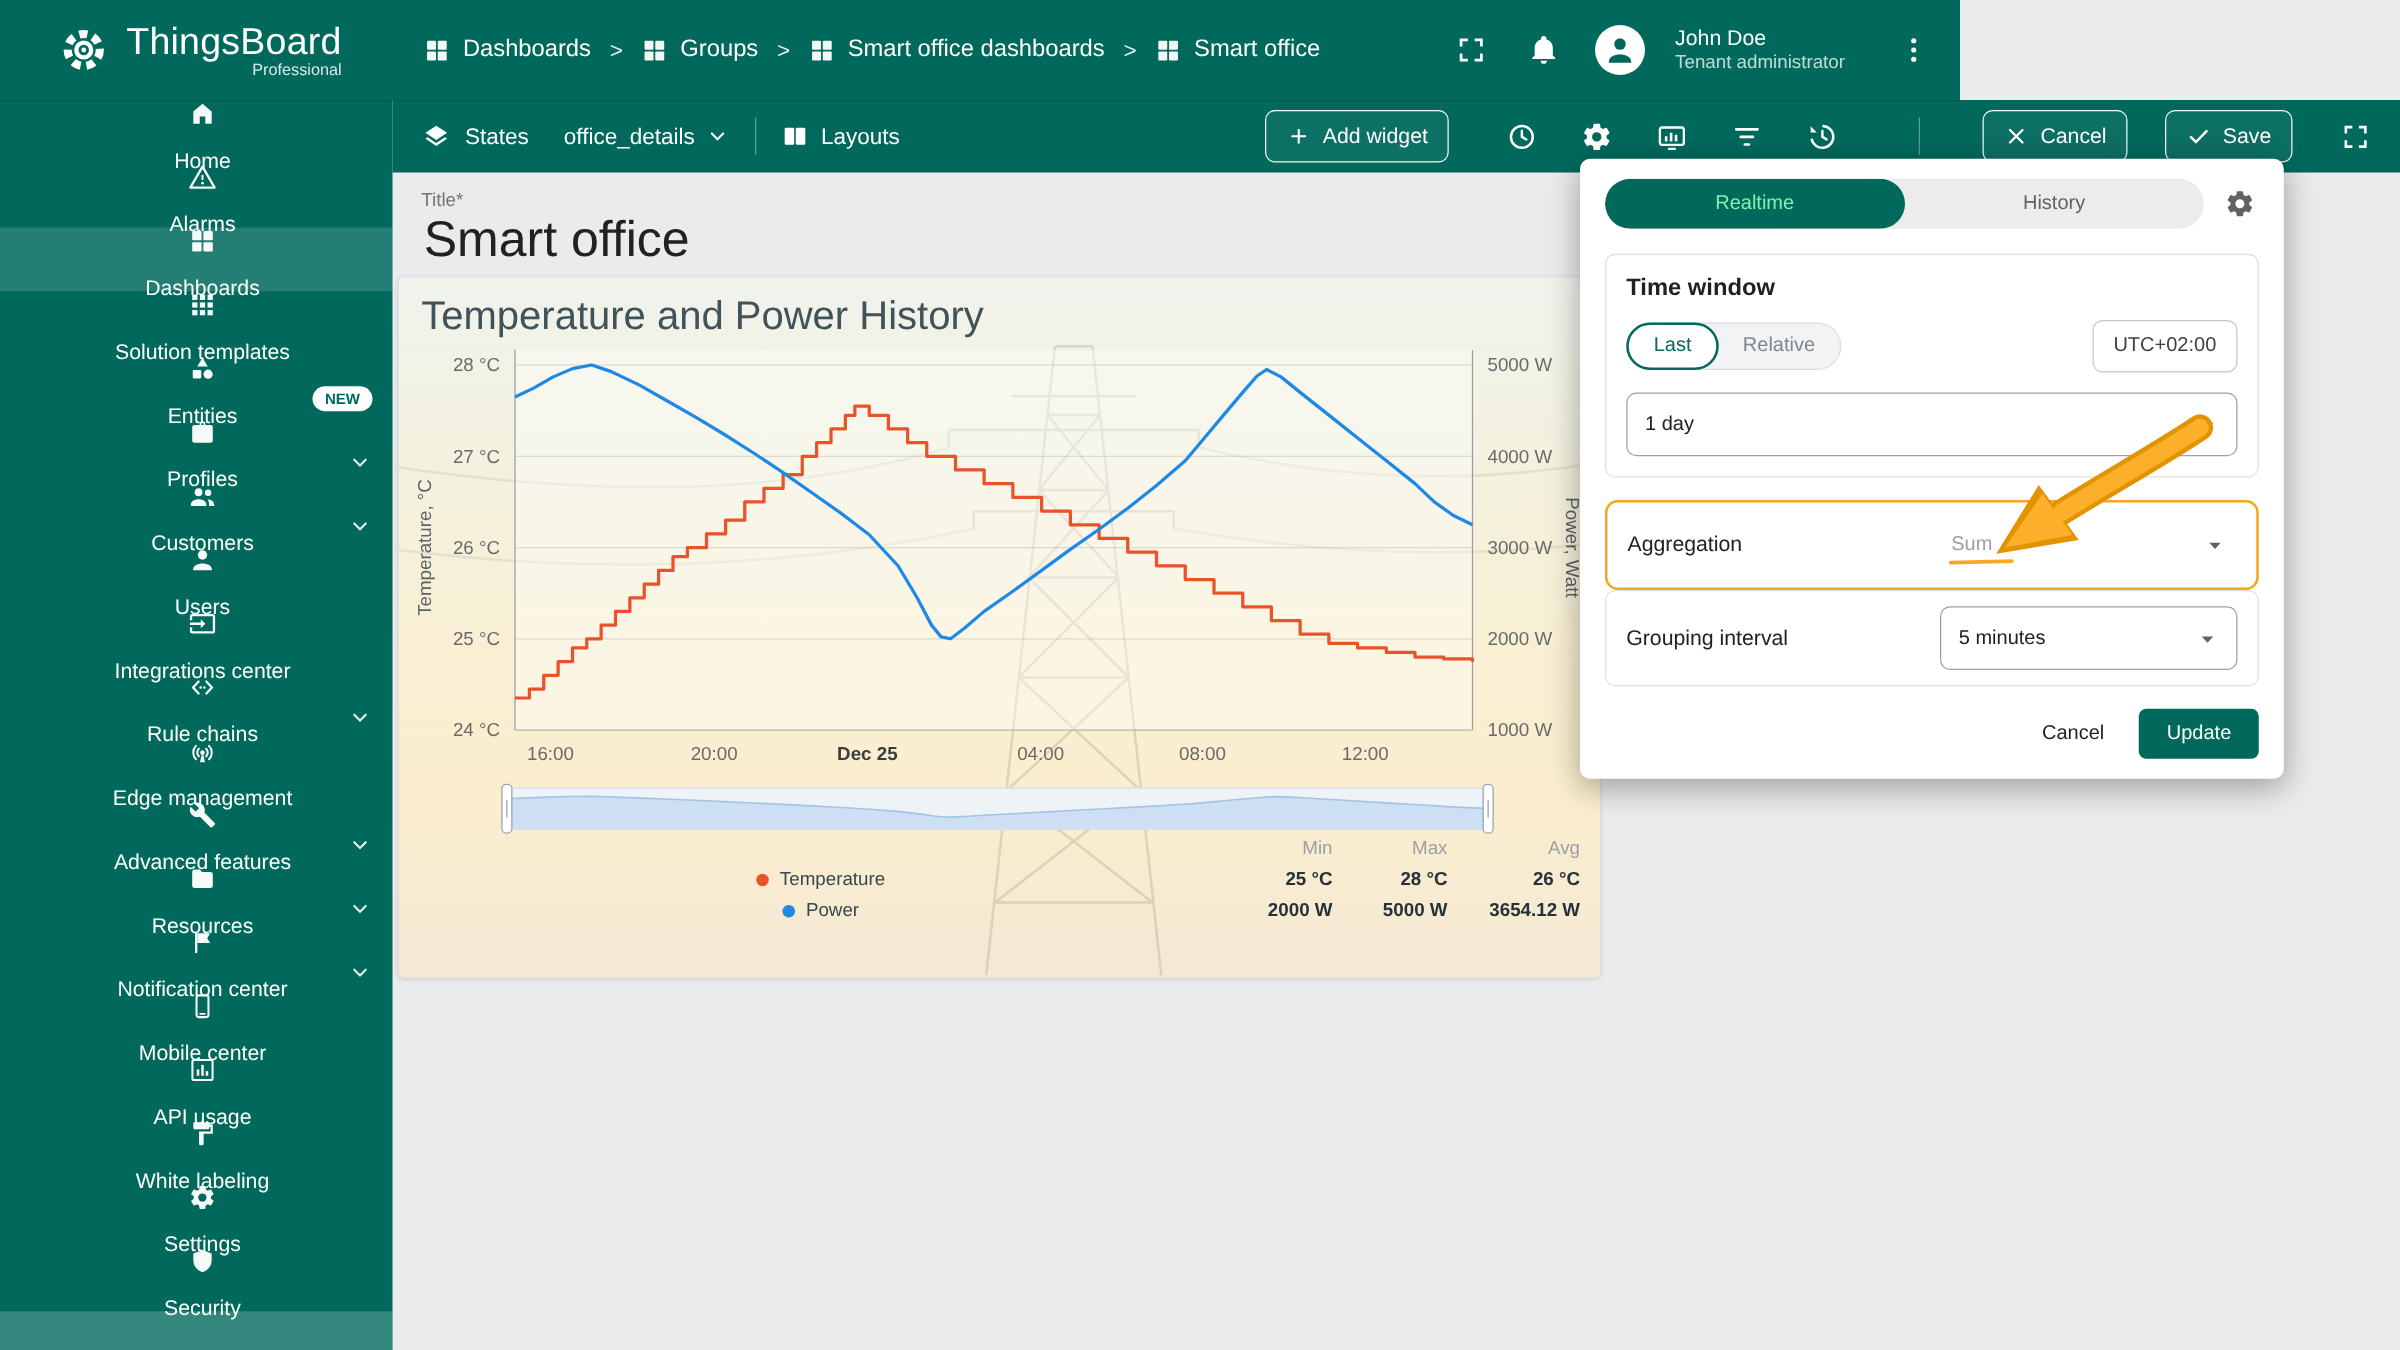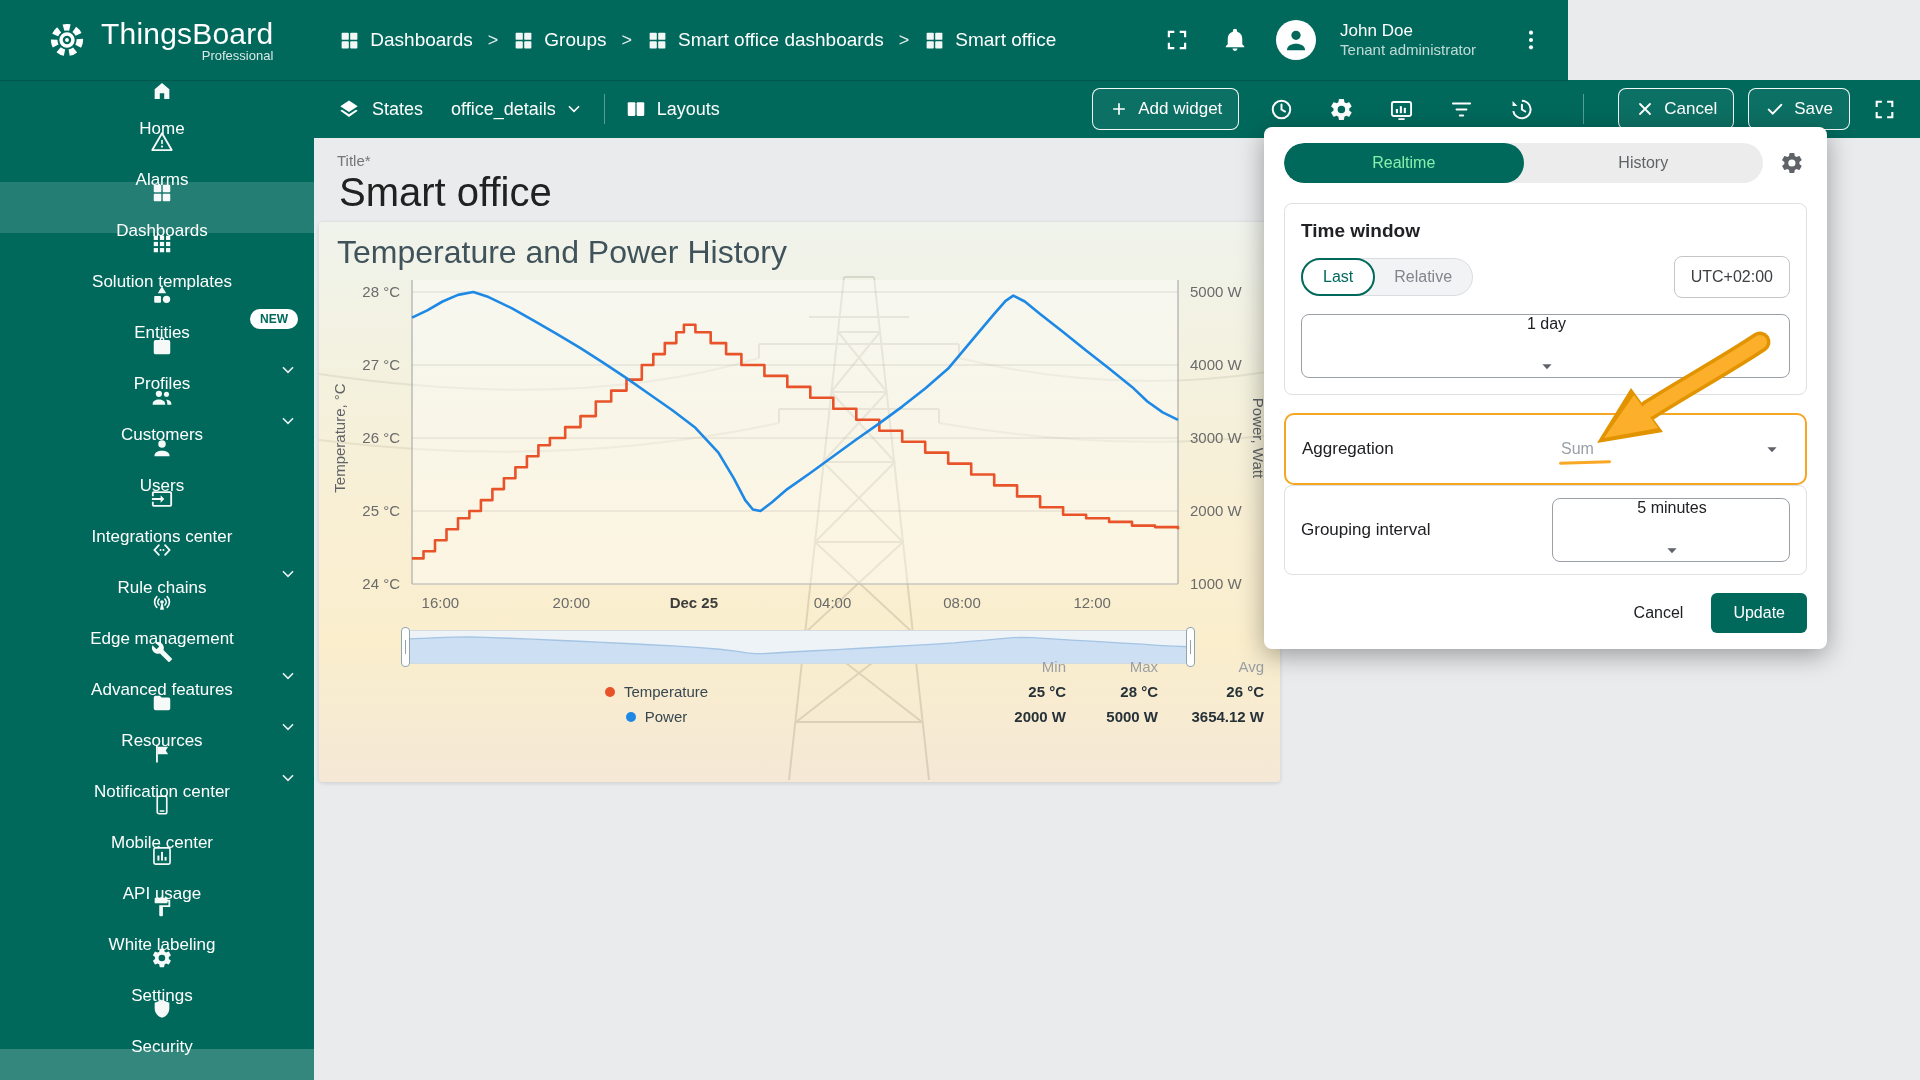--- a/index.html
+++ b/index.html
@@ -57,21 +57,21 @@
     position:absolute;left:314px;top:80px;right:0;height:58px;background:var(--chrome);
     display:flex;align-items:center;color:#fff;z-index:10;padding-left:24px;
   }
   .tb-left{display:flex;align-items:center;gap:12px;font-size:18px;}
   .tb-left .s-ic svg{width:22px;height:22px;}
   .state-select{display:flex;align-items:center;gap:8px;margin-left:16px;cursor:pointer;}
   .state-select svg{width:20px;height:20px;}
   .tb-divider{width:1px;height:30px;background:rgba(255,255,255,.35);margin:0 20px;}
   .tb-layouts{display:flex;align-items:center;gap:10px;font-size:18px;cursor:pointer;}
   .tb-layouts svg{width:22px;height:22px;}
-  .tb-right{margin-left:auto;display:flex;align-items:center;gap:14px;margin-right:16px;}
+  .tb-right{margin-left:auto;display:flex;align-items:center;gap:30px;margin-right:16px;}
   .tb-btn{display:inline-flex;align-items:center;gap:9px;height:42px;border:1px solid rgba(255,255,255,.95);
     border-radius:8px;padding:0 16px;font-size:17px;color:#fff;background:rgba(255,255,255,.05);cursor:pointer;white-space:nowrap;}
   .tb-btn svg{width:20px;height:20px;}
   .tb-icons{display:flex;align-items:center;gap:20px;margin:0 8px;}
   .tb-iconbtn{width:40px;height:40px;display:flex;align-items:center;justify-content:center;cursor:pointer;}
   .tb-iconbtn svg{width:25px;height:25px;color:#fff;}
 
   
   .main{position:absolute;left:314px;top:138px;right:0;bottom:0;background:var(--bg);}
   .title-label{position:absolute;left:23px;top:14px;font-size:15px;color:#757575;}
@@ -86,21 +86,21 @@
   .widget-title{position:absolute;left:18px;top:12px;font-size:32px;font-weight:500;color:#40535a;}
   .chart-svg{position:absolute;left:0;top:40px;width:961px;height:360px;}
 
   .slider{position:absolute;left:87px;top:408px;width:784px;height:34px;}
   .slider-track{position:absolute;inset:0;background:#eef3f8;border:1px solid #d3dbe2;}
   .slider-track svg{width:100%;height:100%;}
   .handle{position:absolute;top:-3px;width:9px;height:40px;background:#fff;border:1px solid #90a4ae;border-radius:4px;cursor:ew-resize;z-index:2;}
   .handle.left{left:-5px;} .handle.right{right:-5px;}
   .handle::after{content:"";position:absolute;left:3px;top:12px;bottom:12px;width:1px;background:#90a4ae;}
 
-  .legend{position:absolute;left:20px;right:16px;top:436px;display:grid;
+  .legend{position:absolute;left:20px;right:16px;top:448px;display:grid;
     grid-template-columns:1fr 92px 92px 106px;row-gap:8px;align-items:center;}
   .lg-h{font-size:15px;color:#9aa0a6;text-align:right;}
   .lg-name{display:flex;align-items:center;gap:9px;font-size:15px;color:#37474f;cursor:pointer;justify-content:center;}
   .dot{width:10px;height:10px;border-radius:50%;display:inline-block;}
   .dot-t{background:#e8532a;} .dot-p{background:#1e88e5;}
   .lg-v{font-size:15px;font-weight:bold;color:#263238;text-align:right;}
 
   
   .popup{
     position:absolute;left:1264px;top:127px;width:563px;background:#fff;border-radius:8px;
@@ -114,22 +114,22 @@
   .popup-gear svg{width:24px;height:24px;color:#5f6368;}
 
   .tw-box{border:1px solid #e0e0e0;border-radius:8px;padding:16px;}
   .tw-heading{font-size:19px;font-weight:700;margin-bottom:14px;color:#202124;}
   .tw-row{display:flex;align-items:center;justify-content:space-between;}
   .toggle{display:inline-flex;background:#f1f3f4;border:1px solid #dadce0;border-radius:20px;height:38px;align-items:center;}
   .opt{padding:0 20px;height:38px;display:flex;align-items:center;font-size:16px;color:#80868b;cursor:pointer;border-radius:20px;}
   .opt.selected{border:2px solid var(--teal);color:var(--teal);background:#fff;font-weight:500;margin:-1px;}
   .utc-btn{height:42px;display:flex;align-items:center;padding:0 16px;border:1px solid #c4c7c5;border-radius:8px;
     font-size:16px;font-weight:500;color:#3c4043;cursor:pointer;}
-  .select{height:64px;border:1px solid #9aa0a6;border-radius:8px;display:flex;align-items:center;
-    justify-content:space-between;padding:0 12px 0 14px;font-size:16px;color:#202124;cursor:pointer;background:#fff;flex-direction:column;}
+  .select{height:51px;border:1px solid #9aa0a6;border-radius:8px;display:flex;align-items:center;
+    justify-content:space-between;padding:0 12px 0 14px;font-size:16px;color:#202124;cursor:pointer;background:#fff;}
   .select .caret svg{width:22px;height:22px;color:#5f6368;}
   .interval-select{margin-top:16px;}
 
   .agg-box{margin-top:18px;border:2px solid #f5a623;border-radius:10px;padding:12px 16px;
     display:flex;align-items:center;justify-content:space-between;background:#fff;}
   .agg-label,.grp-label{font-size:17px;color:#202124;}
   .agg-select{position:relative;width:238px;height:44px;display:flex;align-items:center;
     justify-content:space-between;padding:0 6px 0 10px;cursor:pointer;}
   .agg-value{font-size:16px;color:#9aa0a6;}
   .agg-underline{position:absolute;left:8px;bottom:7px;width:52px;height:3px;background:var(--orange);

